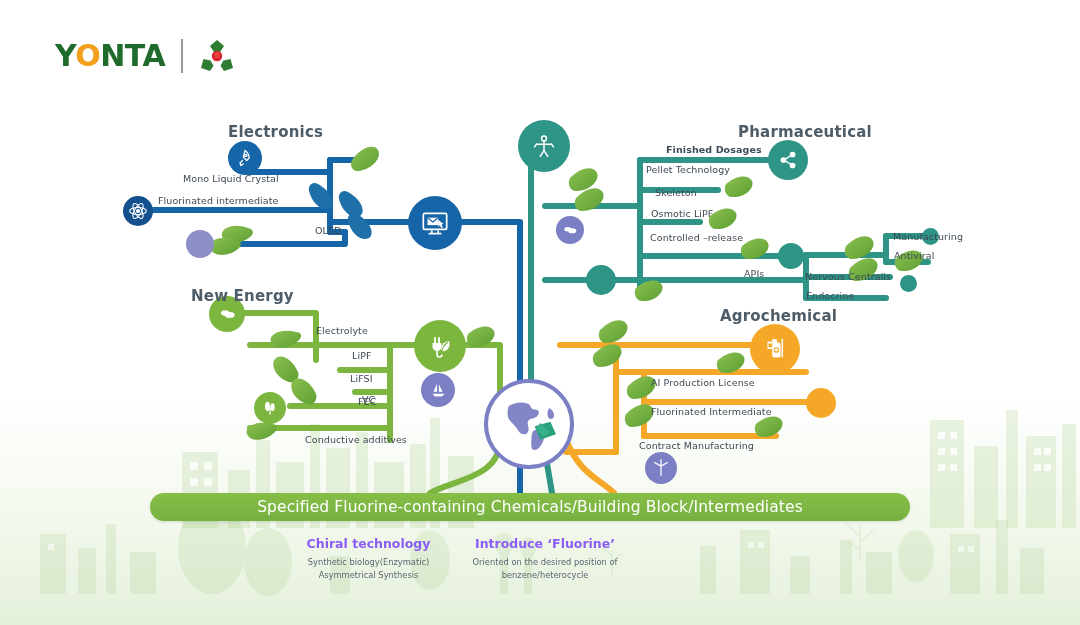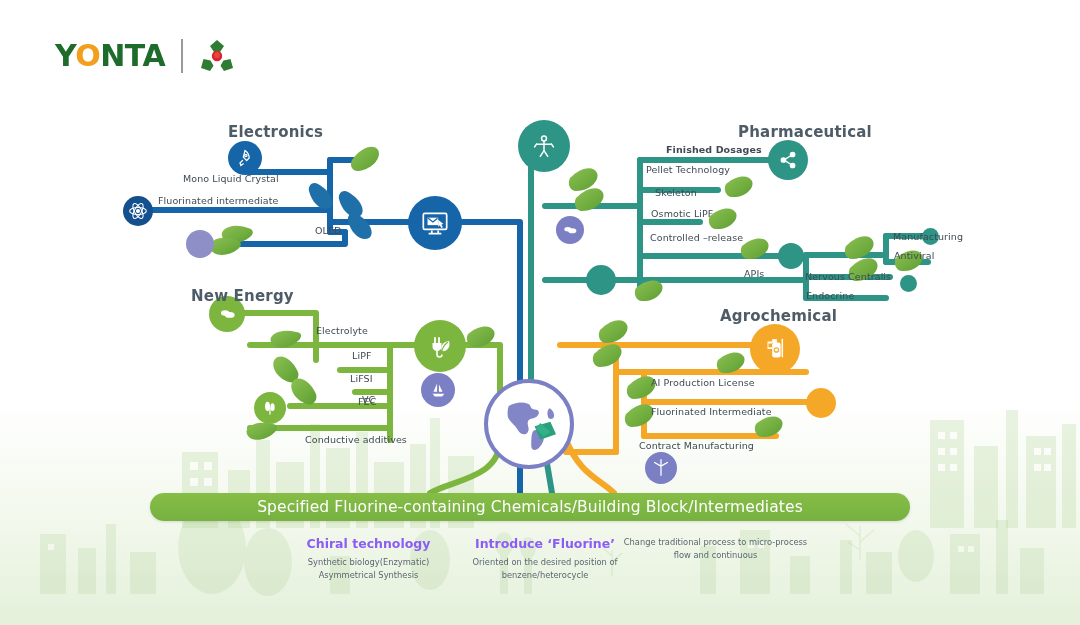--- a/index.html
+++ b/index.html
@@ -431,17 +431,15 @@
     <h4>Chiral technology</h4>
     <p style="white-space: pre-line;">Synthetic biology(Enzymatic)
 Asymmetrical Synthesis</p>
   </div>
   <div class="cap" id="cap2">
     <h4>Introduce ‘Fluorine’</h4>
     <p style="white-space: pre-line;">Oriented on the desired position of
 benzene/heterocycle</p>
   </div>
   <div class="cap" id="cap3">
-    <p style="white-space: pre-line;">Change traditional process to micro-process
-flow and continuous</p>
   </div>
 
 </div>
 
 </body></html>

